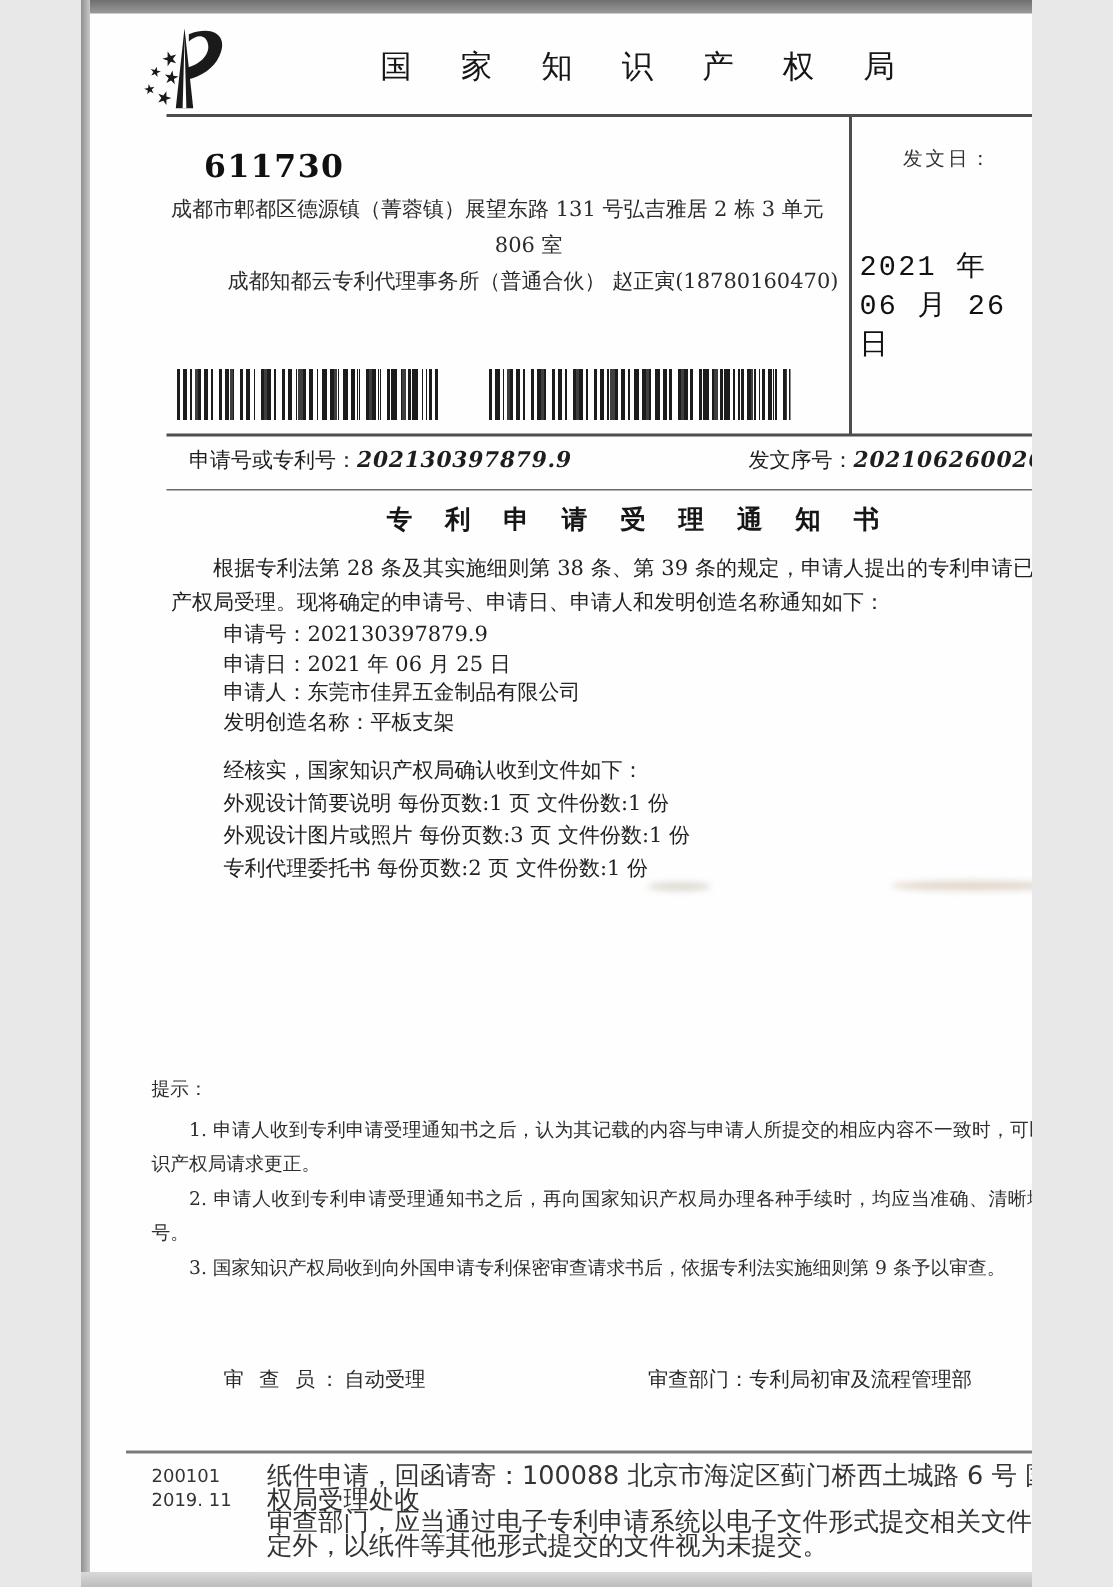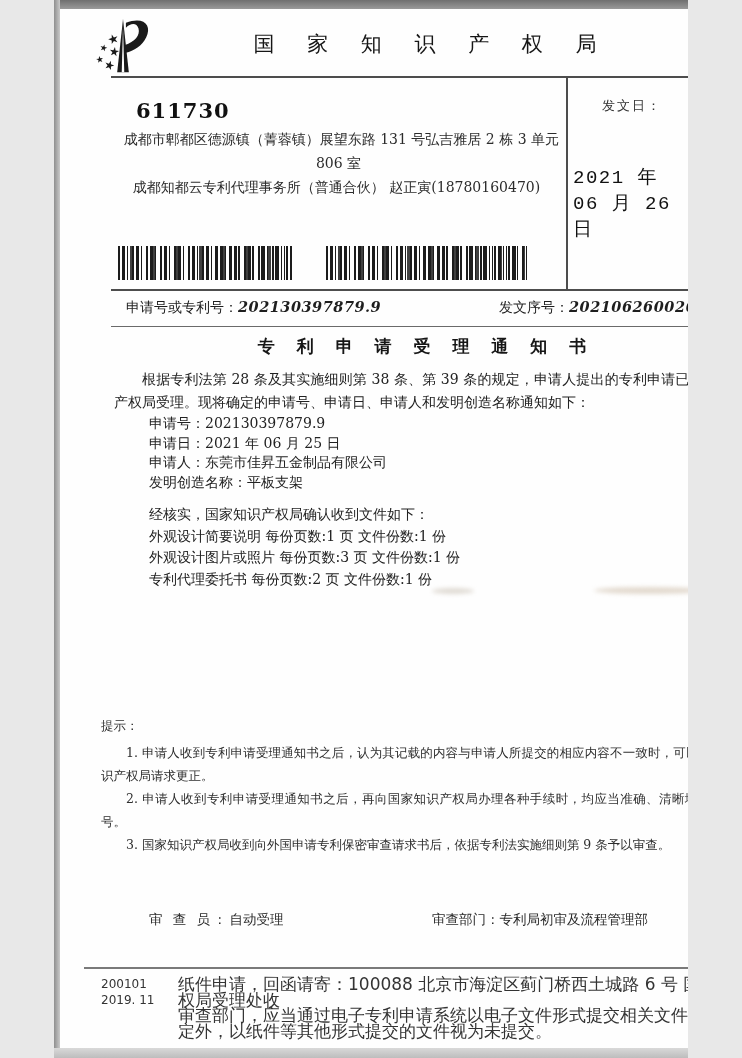--- a/index.html
+++ b/index.html
@@ -25,23 +25,23 @@
   }
   .rule { position:absolute; background:#4d4d4d; }
   .rule-top      { left:57px;  top:76px;  width:676px; height:2px; }
   .rule-divider  { left:512px; top:76px;  width:2px;   height:214px; }
   .rule-barcode  { left:57px;  top:289px; width:676px; height:2px; }
   .rule-numbers  { left:57px;  top:326px; width:676px; height:1px; background:#6a6a6a; }
   .rule-footer   { left:30px;  top:967px; width:653px; height:2px; background:#7a7a7a; }
 
   
   .postcode { position:absolute; left:82px; top:98px; font-size:21px; font-weight:bold; letter-spacing:1px; color:#111; }
-  .addr1 { position:absolute; left:60px; top:131px; width:445px; text-align:right; font-size:14px; color:#2b2b2b; }
-  .addr2 { position:absolute; left:62px; top:155px; width:445px; text-align:center; font-size:14px; color:#2b2b2b; }
-  .agency { position:absolute; left:60px; top:179px; width:445px; text-align:center; font-size:14px; color:#2b2b2b; }
+  .addr1 { position:absolute; left:60px; top:131px; width:445px; text-align:left; font-size:14px; color:#2b2b2b; }
+  .addr2 { position:absolute; left:76px; top:155px; width:445px; text-align:center; font-size:14px; color:#2b2b2b; }
+  .agency { position:absolute; left:60px; top:179px; width:445px; text-align:right; font-size:14px; color:#2b2b2b; }
 
   
   .issue-label { position:absolute; left:548px; top:97px; font-size:13px; letter-spacing:2px; color:#333; }
   .issue-date  { position:absolute; left:519px; top:164px; font-size:19px; letter-spacing:1.5px; color:#111;
                  font-family:Liberation Mono, monospace; font-weight:500; }
 
   
   .barcode { position:absolute; top:246px; height:34px; background-color:#fefefe;
     background-image:
       repeating-linear-gradient(90deg,#1c1c1c 0 2px,transparent 2px 4px,#1c1c1c 4px 7px,transparent 7px 9px,#1c1c1c 9px 10px,transparent 10px 14px),

